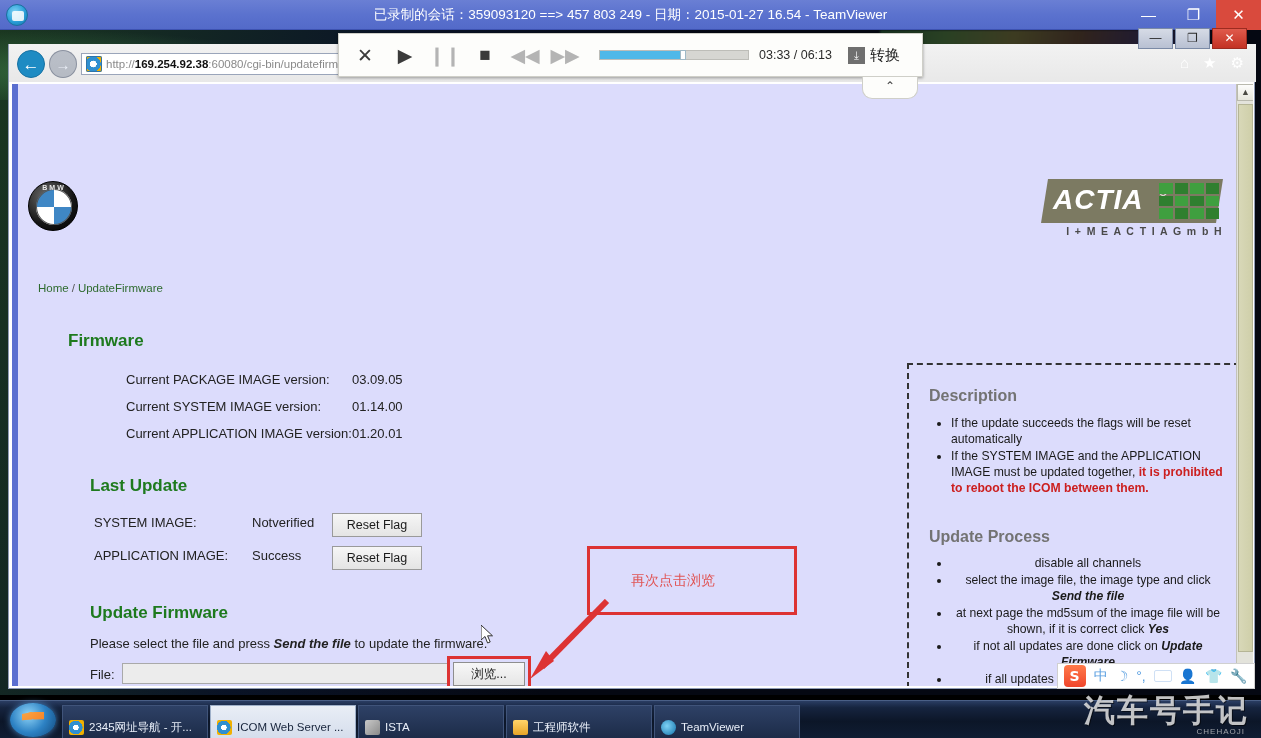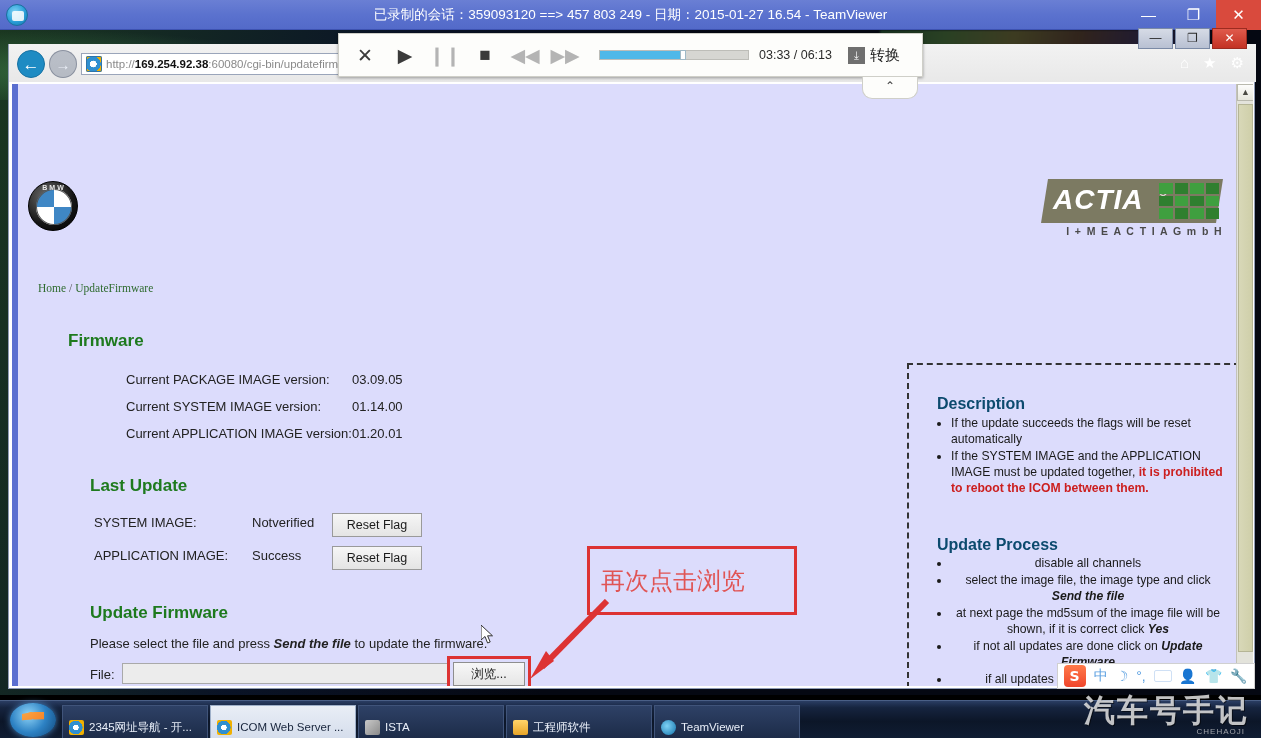--- a/index.html
+++ b/index.html
@@ -213,21 +213,21 @@
   .actia-cell.dark { background: #2f7f2f; }
   .actia-sub {
     position: absolute; left: 2px; top: 46px; width: 182px;
     text-align: right; padding-right: 2px;
     font-size: 10.5px; color: #4a4a4a; letter-spacing: 1.4px; font-weight: 700;
   }
 
   
   .crumb {
     position: absolute; left: 26px; top: 198px;
-    font-size: 11.5px; color: #2f6b2f; font-family: Liberation Serif, serif;
+    font-size: 11.5px; color: #2f6b2f;
   }
   .crumb a { color: #2f6b2f; text-decoration: none; }
   .crumb .sep { color: #555; margin: 0 3px; }
 
   
   h2.sec {
     position: absolute; margin: 0;
     font-size: 17px; color: #1e7a1e; font-weight: bold;
   }
   .h-firmware { left: 56px; top: 247px; }
@@ -271,21 +271,21 @@
     font-size: 12.5px; color: #1a1a1a; line-height: 22px; text-align: center;
   }
   .radio-row { position: absolute; font-size: 13px; color: #222; }
 
   
   .descbox {
     position: absolute; left: 895px; top: 279px; width: 333px; height: 345px;
     border: 2px dashed #333; background: transparent;
   }
   .descbox h3 {
-    margin: 8px; font-size: 16px; color: #0c4a6e; font-weight: bold;
+    margin: 0; font-size: 16px; color: #737373; font-weight: bold;
   }
   .dh1 { position: absolute; left: 20px; top: 22px; }
   .dh2 { position: absolute; left: 20px; top: 163px; }
   .dlist {
     position: absolute; margin: 0; padding-left: 22px;
     font-size: 12.2px; color: #1a1a1a; line-height: 16px;
   }
   .dlist1 { left: 20px; top: 50px; width: 296px; }
   .dlist2 { left: 20px; top: 190px; width: 296px; text-align: center; }
   .dlist li { margin-bottom: 1px; }
@@ -293,21 +293,21 @@
   .bi { font-weight: bold; font-style: italic; }
 
   
   .anno-box {
     position: absolute; left: 575px; top: 462px; width: 210px; height: 69px;
     border: 3px solid #dd3333;
   }
   .anno-text {
     position: absolute; left: 0; top: 0; width: 172px; height: 69px;
     display: flex; align-items: center; justify-content: center;
-    color: #e05555; font-size: 24px; font-weight: 500;
+    color: #e05555; font-size: 14px; font-weight: 500;
     font-family: "DejaVu Sans", sans-serif;
   }
   .anno-hl {
     position: absolute; left: 435px; top: 572px; width: 84px; height: 36px;
     border: 3px solid #dd3333;
   }
   .anno-arrow { position: absolute; left: 500px; top: 515px; width: 100px; height: 85px; }
 
   .cursor { position: absolute; left: 469px; top: 541px; width: 14px; height: 20px; }
 

